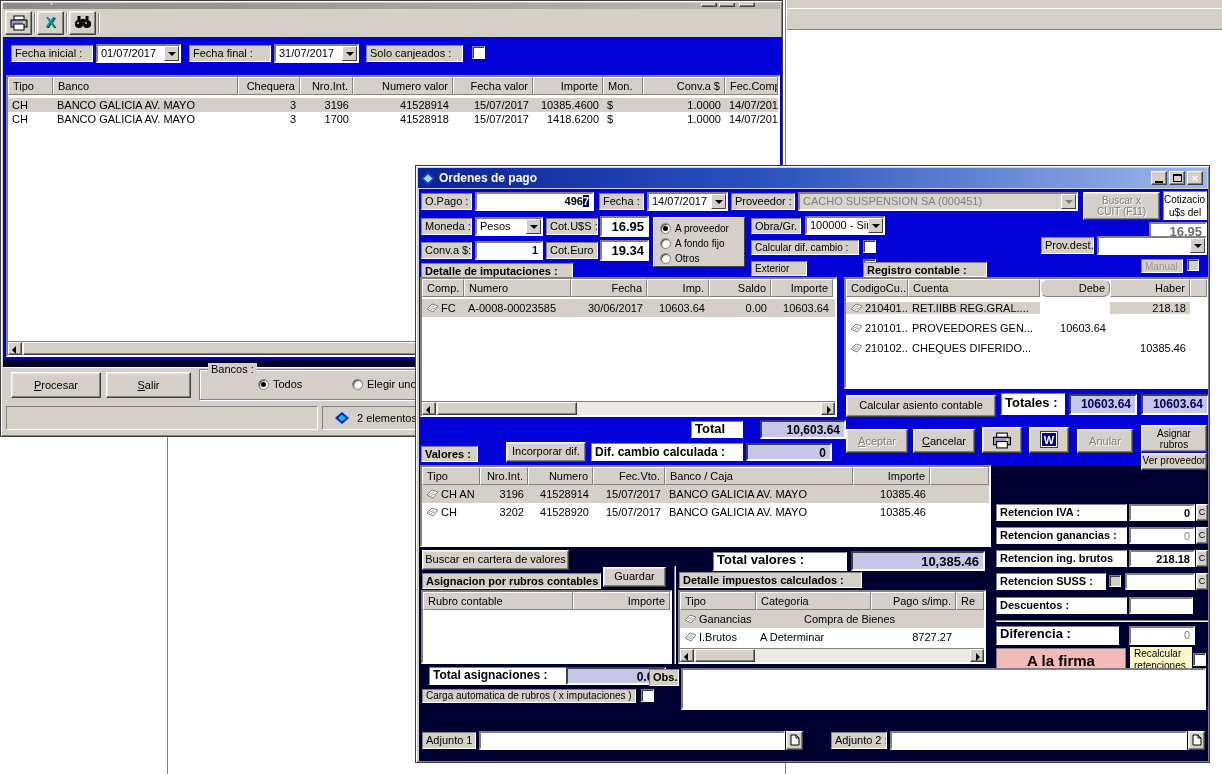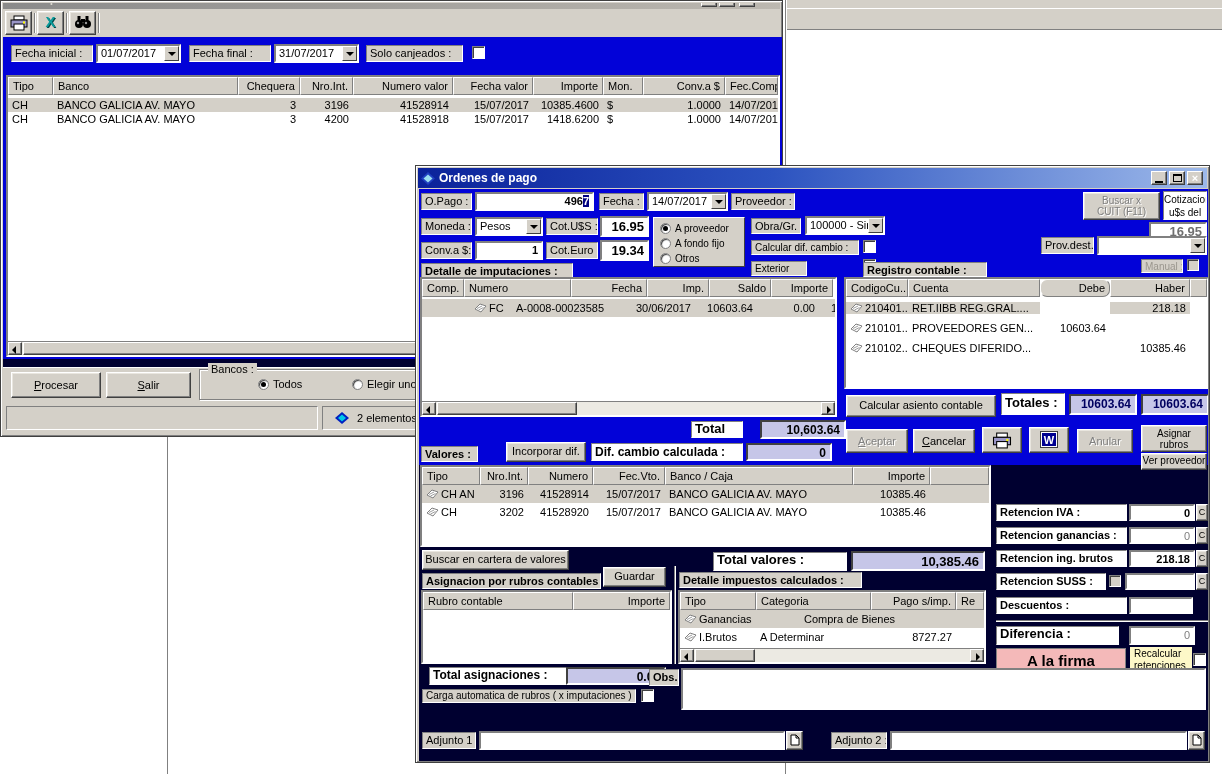--- a/index.html
+++ b/index.html
@@ -115,21 +115,21 @@
         <span class="td r" style="width:80px;">15/07/2017</span>
         <span class="td r" style="width:70px;">10385.4600</span>
         <span class="td" style="width:40px;">$</span>
         <span class="td r" style="width:82px;">1.0000</span>
         <span class="td r" style="width:53px;">14/07/2017</span>
       </div>
       <div class="tr" style="top:35px;height:14px;">
         <span class="td" style="width:45px;">CH</span>
         <span class="td" style="width:185px;">BANCO GALICIA AV. MAYO</span>
         <span class="td r" style="width:62px;">3</span>
-        <span class="td r" style="width:53px;">4200</span>
+        <span class="td r" style="width:53px;">1700</span>
         <span class="td r" style="width:100px;">41528918</span>
         <span class="td r" style="width:80px;">15/07/2017</span>
         <span class="td r" style="width:70px;">1418.6200</span>
         <span class="td" style="width:40px;">$</span>
         <span class="td r" style="width:82px;">1.0000</span>
         <span class="td r" style="width:53px;">14/07/2017</span>
       </div>
       <div class="hsb" style="left:0;right:0;bottom:0;">
         <span class="sbtn arl" style="left:0;"></span>
         <span class="thumb" style="left:15px;width:460px;"></span>
@@ -180,20 +180,21 @@
 
   <div class="abs" style="left:3px;top:23px;width:789px;height:572px;background:#0202d8;overflow:hidden;">
 
     <div class="abs" style="left:0;top:276px;width:789px;height:296px;background:#000030;"></div>
 
     <span class="lbl" style="left:2px;top:4px;width:51px;height:17px;">O.Pago :</span>
     <span class="fld" style="left:56px;top:3px;width:119px;height:19px;text-align:right;font-weight:bold;"><span>496</span><span style="background:#000080;color:#fff;">7</span></span>
     <span class="lbl" style="left:180px;top:4px;width:45px;height:17px;">Fecha :</span>
     <span class="combo" style="left:228px;top:3px;width:81px;height:19px;"><span>14/07/2017</span><span class="dd"></span></span>
     <span class="lbl" style="left:312px;top:4px;width:64px;height:17px;">Proveedor :</span>
+    <span class="combo" style="left:379px;top:3px;width:280px;height:19px;background:#d8d4cc;color:#808080;"><span>CACHO SUSPENSION SA (000451)</span><span class="dd gray"></span></span>
     <span class="btn dis pre" style="left:664px;top:3px;width:77px;height:28px;font-size:10px;line-height:11px;padding-top:2px;">Buscar x
 CUIT (F11)</span>
     <span class="wl pre" style="left:744px;top:2px;width:44px;height:29px;font-weight:normal;font-size:10px;line-height:13px;text-align:center;padding:1px 0;">Cotizacion
 u$s del dia</span>
     <span class="fld" style="left:730px;top:33px;width:58px;height:18px;text-align:right;font-weight:bold;font-size:13px;color:#707070;padding-top:0;">16.95</span>
 
     <span class="lbl" style="left:2px;top:29px;width:51px;height:17px;">Moneda :</span>
     <span class="combo" style="left:56px;top:28px;width:68px;height:19px;"><span>Pesos</span><span class="dd"></span></span>
     <span class="lbl" style="left:127px;top:29px;width:52px;height:17px;">Cot.U$S :</span>
     <span class="fld" style="left:181px;top:27px;width:49px;height:21px;text-align:right;font-weight:bold;font-size:13px;">16.95</span>
@@ -235,21 +236,21 @@
     <div class="tbl" style="left:1px;top:88px;width:417px;height:140px;">
       <div class="hr">
         <span class="th" style="width:42px;">Comp.</span>
         <span class="th" style="width:107px;">Numero</span>
         <span class="th r" style="width:76px;">Fecha</span>
         <span class="th r" style="width:62px;">Imp.</span>
         <span class="th r" style="width:62px;">Saldo</span>
         <span class="th r" style="width:62px;">Importe</span>
       </div>
       <div class="tr selrow" style="top:20px;">
-        <span class="td" style="width:42px;display:flex;align-items:center;margin-left:48px;">
+        <span class="td" style="width:42px;display:flex;align-items:center;">
             <svg class="handsvg" width="13" height="11" viewBox="0 0 13 11">
               <path d="M1 6 L6 1 L12 3 L7 9 Z" fill="#fff" stroke="#808080"></path>
               <path d="M3 5.5 L8 3 M4.5 7 L9.5 4.5" stroke="#a0a0a0" fill="none"></path>
             </svg>
             <span>FC</span>
           </span>
         <span class="td" style="width:107px;">A-0008-00023585</span>
         <span class="td r" style="width:76px;">30/06/2017</span>
         <span class="td r" style="width:62px;">10603.64</span>
         <span class="td r" style="width:62px;">0.00</span>

